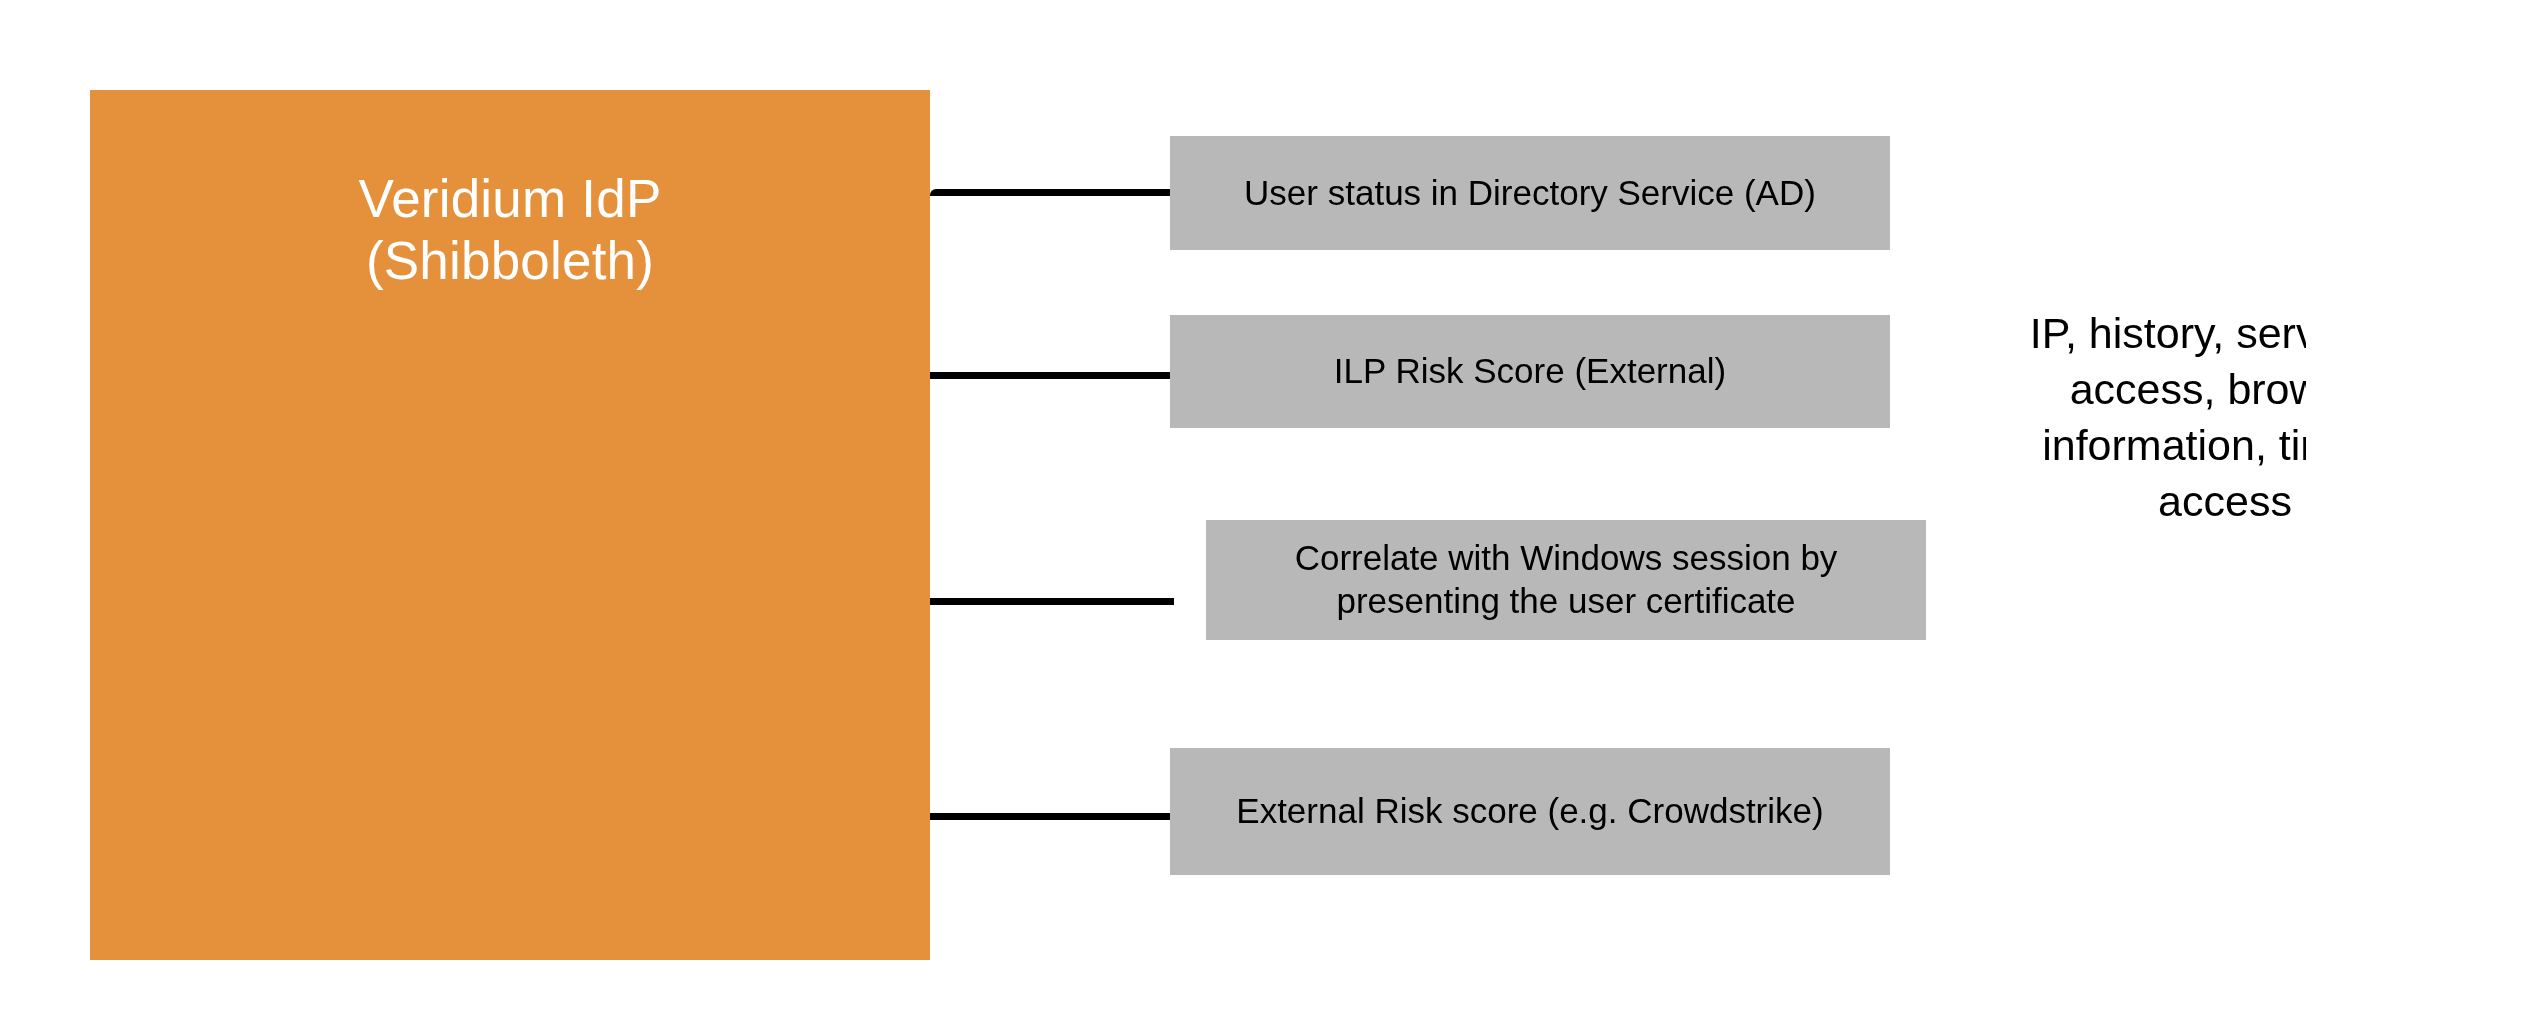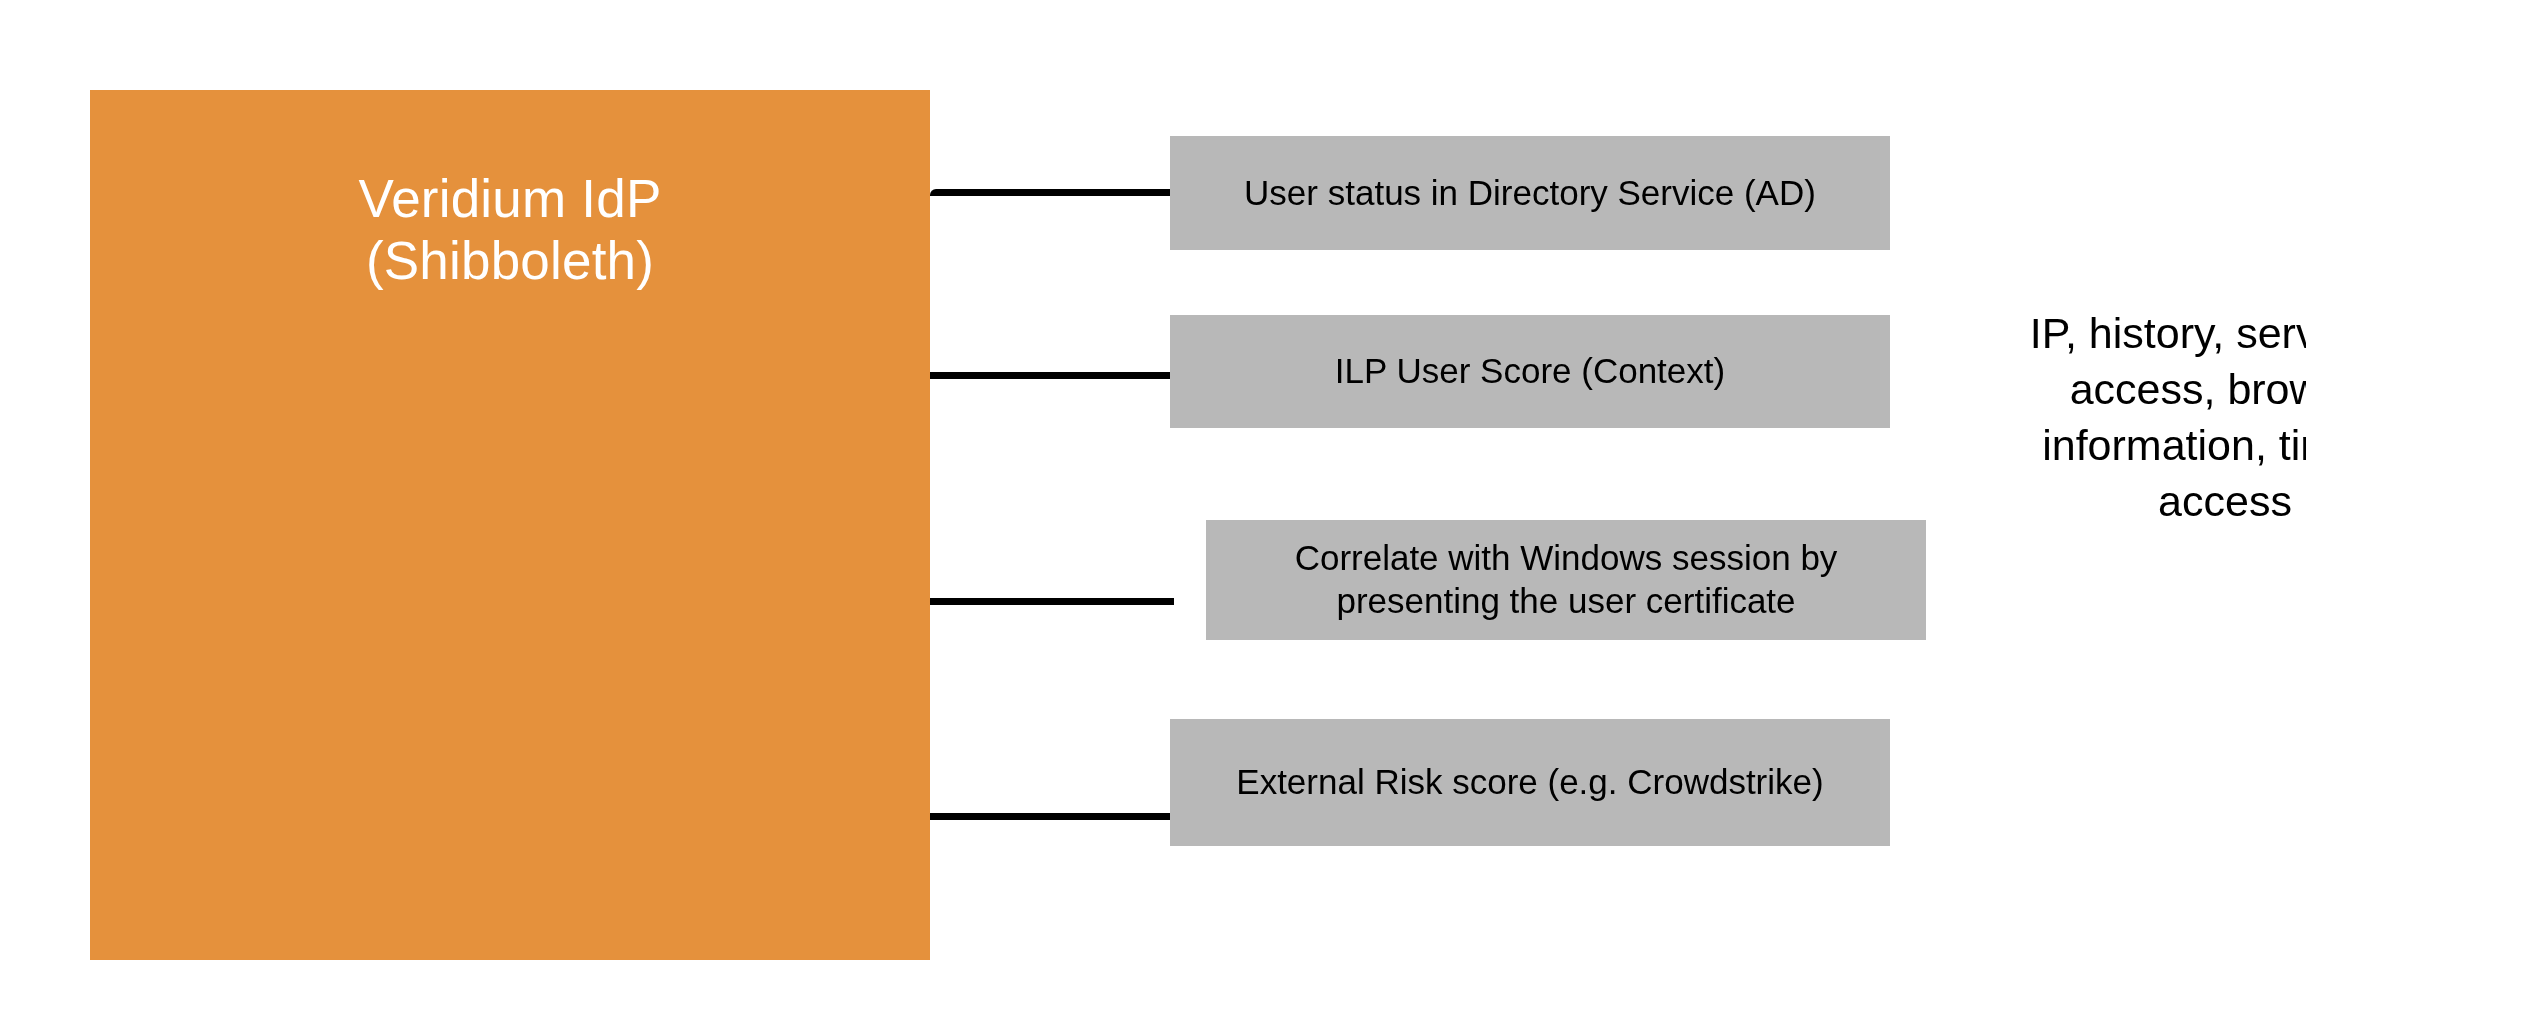--- a/index.html
+++ b/index.html
@@ -62,21 +62,21 @@
     padding: 0 8px;
   }
   .attr-box .attr-text {
     white-space: pre-line;
     display: block;
     width: 100%;
   }
   #attr-box-0 { top: 136px; height: 114px; }
   #attr-box-1 { top: 315px; height: 113px; }
   #attr-box-2 { top: 520px; height: 120px; margin-left: 36px; }
-  #attr-box-3 { top: 719px; height: 127px; }
+  #attr-box-3 { top: 748px; height: 127px; }
 
   
   .connector {
     position: absolute;
     left: 930px;
     width: 244px;
     height: 7px;
     background: #000000;
   }
   #connector-0 { top: 189px; border-top-left-radius: 6px; }
@@ -110,21 +110,21 @@
   <div class="connector" id="connector-0"></div>
   <div class="connector" id="connector-1"></div>
   <div class="connector" id="connector-2"></div>
   <div class="connector" id="connector-3"></div>
 
   <div class="attr-box" id="attr-box-0">
     <span class="attr-text">User status in Directory Service (AD)</span>
   </div>
 
   <div class="attr-box" id="attr-box-1">
-    <span class="attr-text">ILP User Score (Context)</span>
+    <span class="attr-text">ILP Risk Score (External)</span>
   </div>
 
   <div class="attr-box" id="attr-box-2">
     <span class="attr-text">Correlate with Windows session by
 presenting the user certificate</span>
   </div>
 
   <div class="attr-box" id="attr-box-3">
     <span class="attr-text">External Risk score (e.g. Crowdstrike)</span>
   </div>

